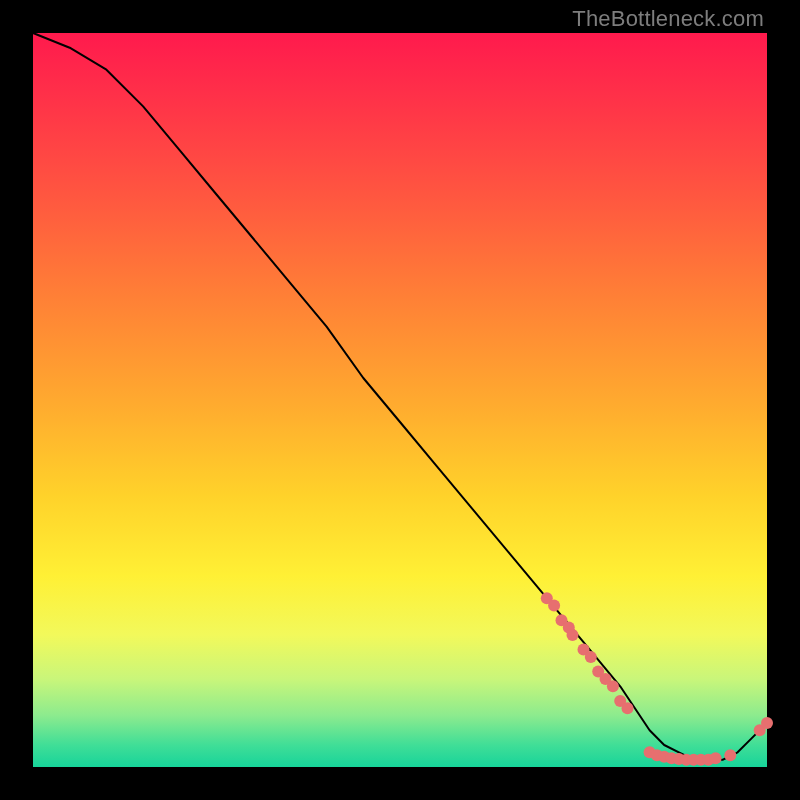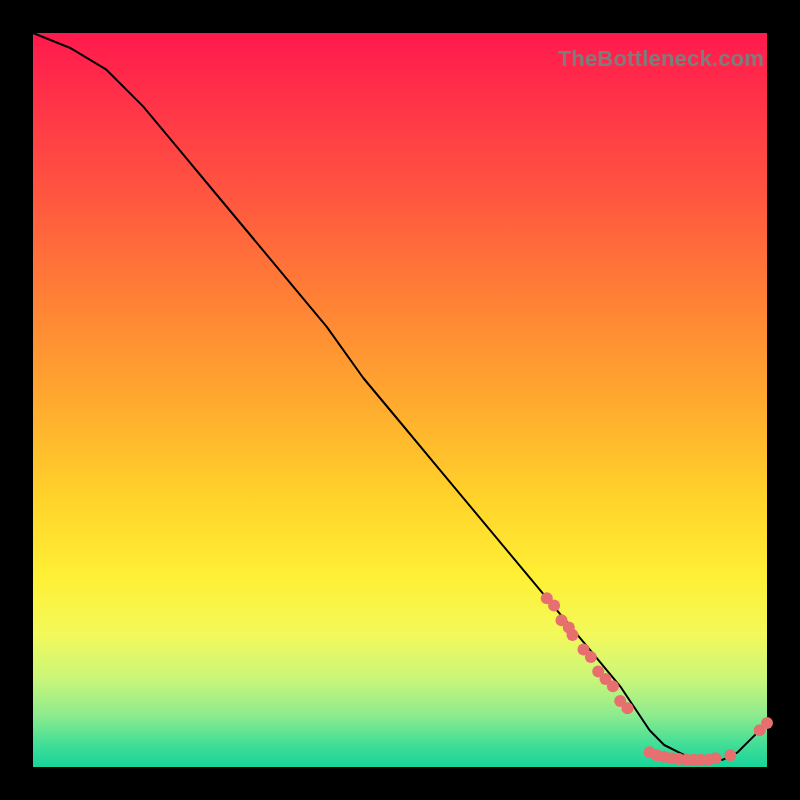--- a/index.html
+++ b/index.html
@@ -38,25 +38,24 @@
       #40de97 97%,
       #17d49a 100%
     );
   }
   .watermark {
     position: absolute;
     top: 6px;
     right: 36px;
     color: #7d7d7d;
     font-size: 22px;
-    font-weight: 700;
+    font-weight: 400;
     letter-spacing: 0.2px;
     user-select: none;
     z-index: 10;
-    margin-top: 40px;
   }
   svg.curve {
     position: absolute;
     left: 0;
     top: 0;
     width: 734px;
     height: 734px;
     overflow: visible;
   }
   .line {

